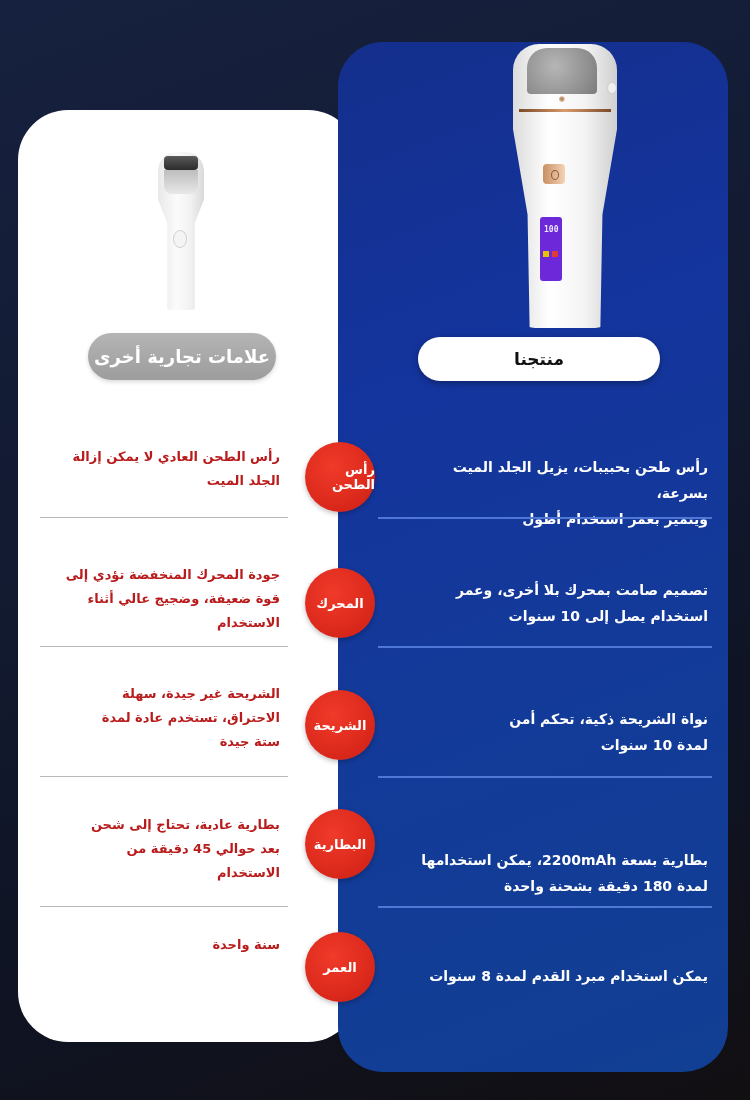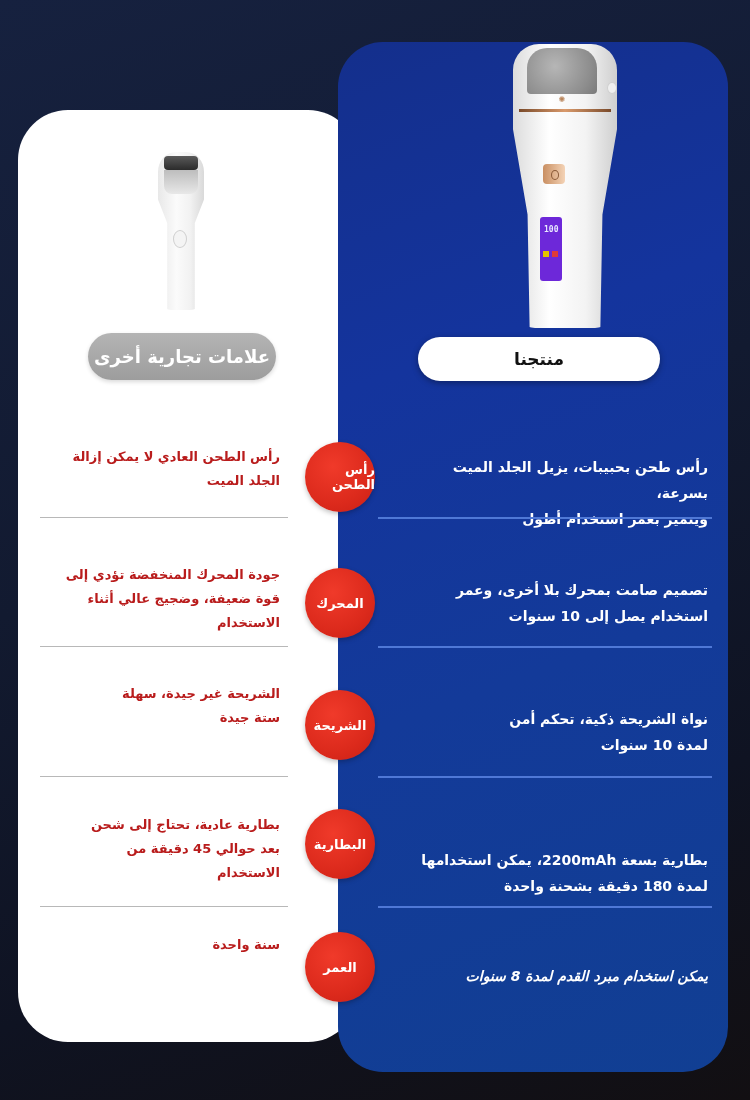--- a/index.html
+++ b/index.html
@@ -177,20 +177,21 @@
     <div>تصميم صامت بمحرك بلا أخرى، وعمر</div>
     <div>استخدام يصل إلى 10 سنوات</div>
   </div>
   <div class="div-left" style="top:646px;"></div>
   <div class="div-right" style="top:646px;"></div>
 </div>
 
 <div class="row">
   <div class="other-text" style="top:682px;">
     <div>الشريحة غير جيدة، سهلة</div>
+    <div>الاحتراق، تستخدم عادة لمدة</div>
     <div>ستة جيدة</div>
   </div>
   <div class="badge" style="top:690px;">الشريحة</div>
   <div class="our-text" style="top:706px;">
     <div>نواة الشريحة ذكية، تحكم أمن</div>
     <div>لمدة 10 سنوات</div>
   </div>
   <div class="div-left" style="top:776px;"></div>
   <div class="div-right" style="top:776px;"></div>
 </div>
@@ -208,16 +209,16 @@
   </div>
   <div class="div-left" style="top:906px;"></div>
   <div class="div-right" style="top:906px;"></div>
 </div>
 
 <div class="row">
   <div class="other-text" style="top:933px;">
     <div>سنة واحدة</div>
   </div>
   <div class="badge" style="top:932px;">العمر</div>
-  <div class="our-text" style="top:963px; width:340px;font-style:italic;">
+  <div class="our-text" style="top:963px; width:340px;">
     <div>يمكن استخدام مبرد القدم لمدة 8 سنوات</div>
   </div>
 </div>
 
 </body></html>

